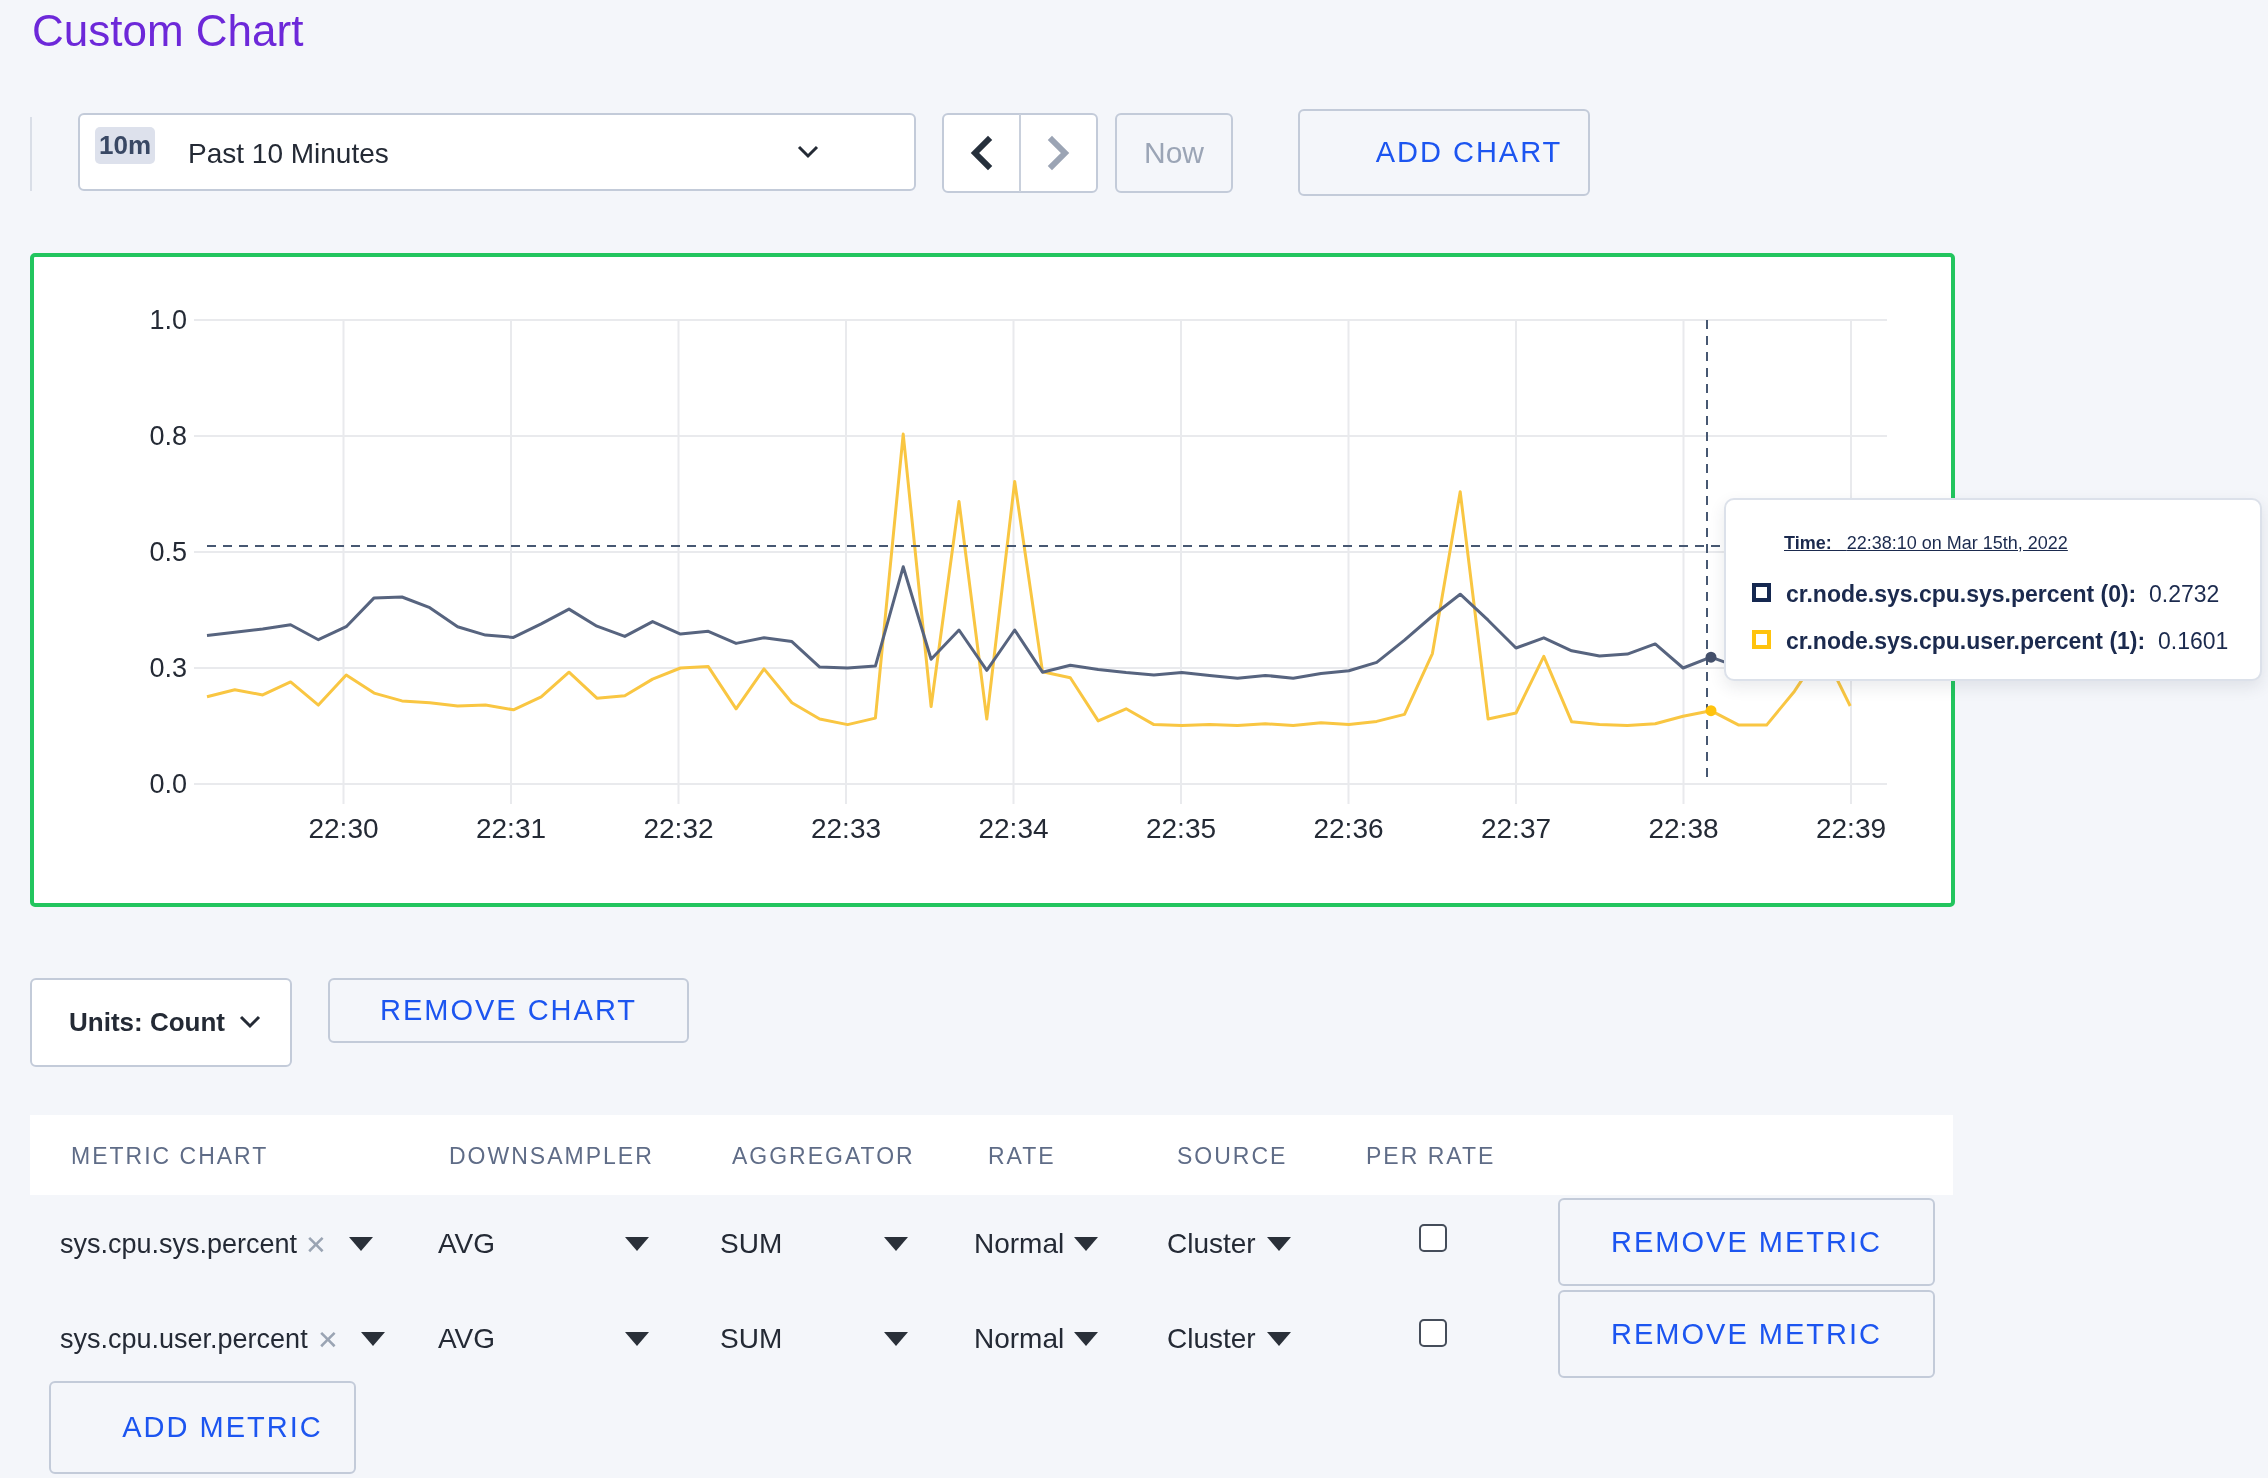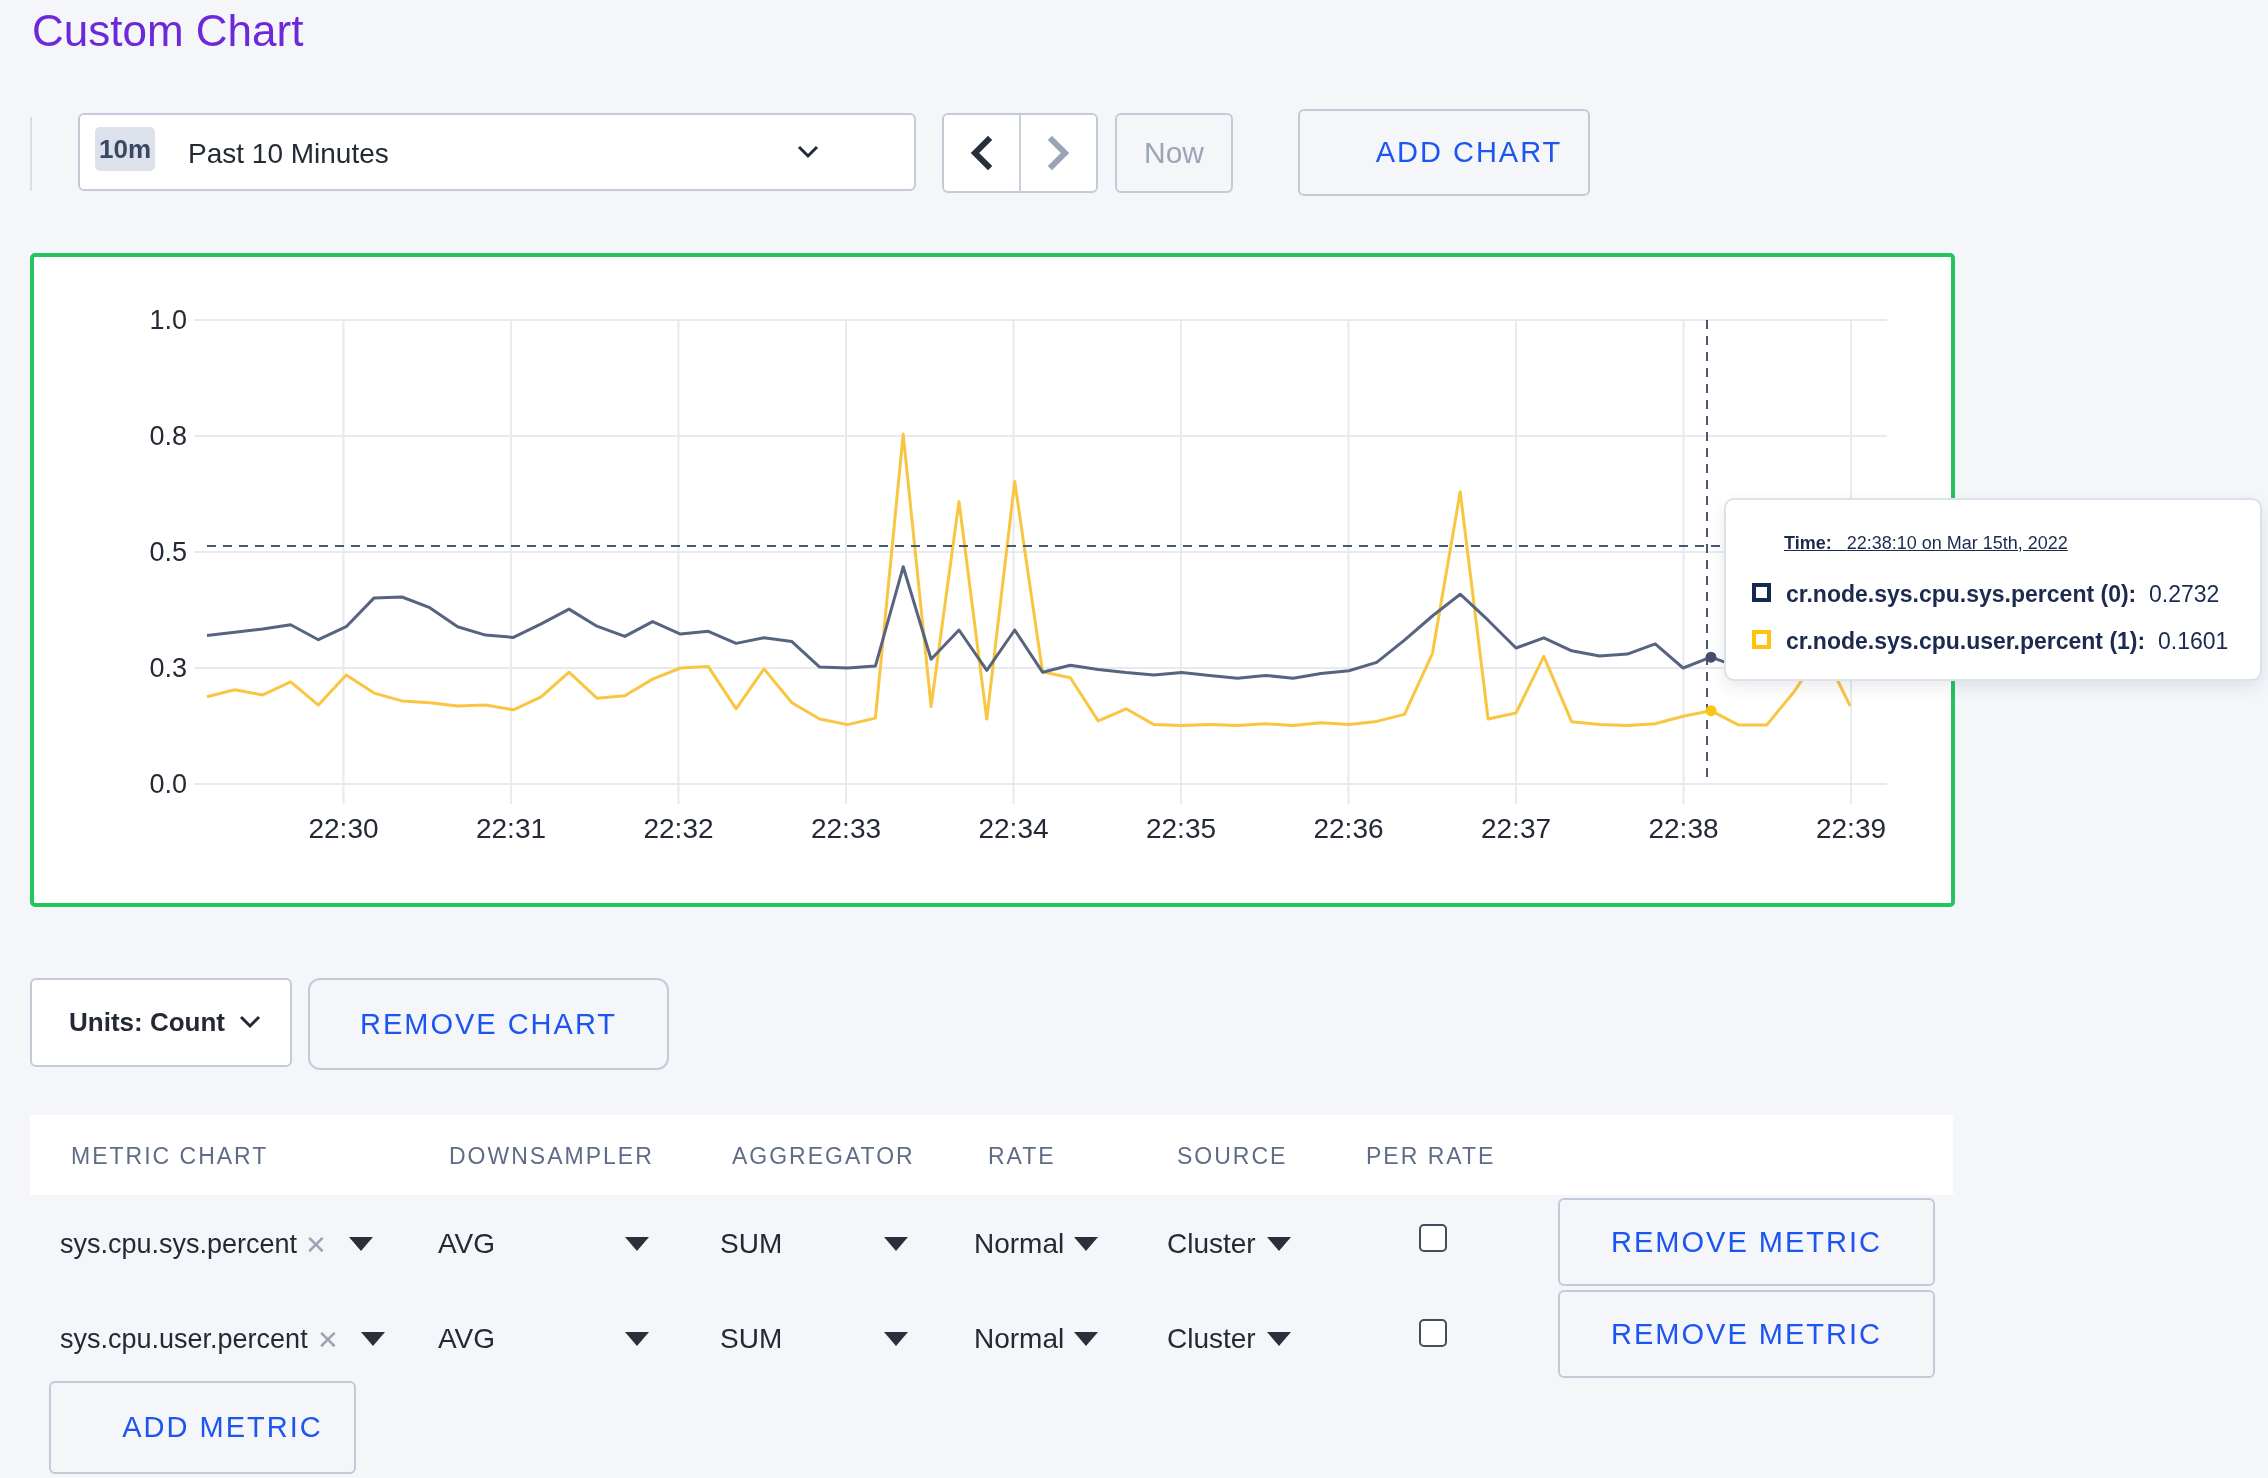--- a/index.html
+++ b/index.html
@@ -5,21 +5,21 @@
 .abs { position:absolute; }
 .btn { position:absolute; border:2px solid #C3CBD9; border-radius:6px; display:flex; align-items:center; justify-content:center; }
 .blue { color:#1C55F0; letter-spacing:2px; font-size:29px; }
 </style></head>
 <body>
 
 <div class="abs" style="left:32px;top:6px;font-size:44px;color:#6d28d9;">Custom Chart</div>
 
 <div class="abs" style="left:30px;top:117px;width:2px;height:74px;background:#D9DEE7"></div>
 <div class="abs" style="left:78px;top:113px;width:838px;height:78px;background:#fff;border:2px solid #C3CBD9;border-radius:6px;"></div>
-<div class="abs" style="left:95px;top:127px;width:60px;height:44px;background:#DDE1EC;border-radius:5px;display:flex;align-items:center;justify-content:center;font-size:26px;font-weight:bold;color:#394864;">10m</div>
+<div class="abs" style="left:95px;top:127px;width:60px;height:37px;background:#DDE1EC;border-radius:5px;display:flex;align-items:center;justify-content:center;font-size:26px;font-weight:bold;color:#394864;">10m</div>
 <div class="abs" style="left:188px;top:138px;font-size:28px;color:#242A35;">Past 10 Minutes</div>
 <svg class="abs" style="left:796px;top:143px" width="24" height="18" viewBox="0 0 24 18">
     <polyline points="3,4 12,13 21,4" fill="none" stroke="#242A35" stroke-width="3"></polyline>
   </svg>
 
 <div class="btn" style="left:942px;top:113px;width:156px;height:80px;background:#fff;"></div>
 <div class="abs" style="left:1019px;top:114px;width:2px;height:78px;background:#C9D0DC"></div>
 <svg class="abs" style="left:962px;top:133px" width="40" height="40" viewBox="0 0 40 40">
     <polyline points="26,7 13,20 26,33" fill="none" stroke="#26303C" stroke-width="6" stroke-linecap="square" stroke-linejoin="miter"></polyline>
   </svg>
@@ -80,21 +80,21 @@
 <div class="abs" style="left:1752px;top:583px;width:19px;height:19px;border:4px solid #152850;"></div>
 <div class="abs" style="left:1786px;top:581px;font-size:23px;font-weight:bold;color:#1B2A4E;white-space:nowrap;">cr.node.sys.cpu.sys.percent (0): &nbsp;<span style="font-weight:normal">0.2732</span></div>
 <div class="abs" style="left:1752px;top:630px;width:19px;height:19px;border:4px solid #FFC30D;"></div>
 <div class="abs" style="left:1786px;top:628px;font-size:23px;font-weight:bold;color:#1B2A4E;white-space:nowrap;">cr.node.sys.cpu.user.percent (1): &nbsp;<span style="font-weight:normal">0.1601</span></div>
 
 <div class="abs" style="left:30px;top:978px;width:262px;height:89px;background:#fff;border:2px solid #C3CBD9;border-radius:6px;"></div>
 <div class="abs" style="left:69px;top:1007px;font-size:26px;font-weight:bold;color:#242A35;">Units: Count</div>
 <svg class="abs" style="left:237px;top:1013px" width="26" height="18" viewBox="0 0 26 18">
     <polyline points="4,4 13,13 22,4" fill="none" stroke="#242A35" stroke-width="3"></polyline>
   </svg>
-<div class="btn" style="left:308px;top:978px;width:361px;height:92px;border-radius:12px;">
+<div class="btn" style="left:328px;top:978px;width:361px;height:65px;">
     <span class="blue">REMOVE CHART</span>
   </div>
 
 <div class="abs" style="left:30px;top:1115px;width:1923px;height:80px;background:#fff;"></div>
 <div class="abs" style="left:71px;top:1143px;font-size:23px;letter-spacing:2px;color:#5F6C87;">METRIC CHART</div>
 <div class="abs" style="left:449px;top:1143px;font-size:23px;letter-spacing:2px;color:#5F6C87;">DOWNSAMPLER</div>
 <div class="abs" style="left:732px;top:1143px;font-size:23px;letter-spacing:2px;color:#5F6C87;">AGGREGATOR</div>
 <div class="abs" style="left:988px;top:1143px;font-size:23px;letter-spacing:2px;color:#5F6C87;">RATE</div>
 <div class="abs" style="left:1177px;top:1143px;font-size:23px;letter-spacing:2px;color:#5F6C87;">SOURCE</div>
 <div class="abs" style="left:1366px;top:1143px;font-size:23px;letter-spacing:2px;color:#5F6C87;">PER RATE</div>

